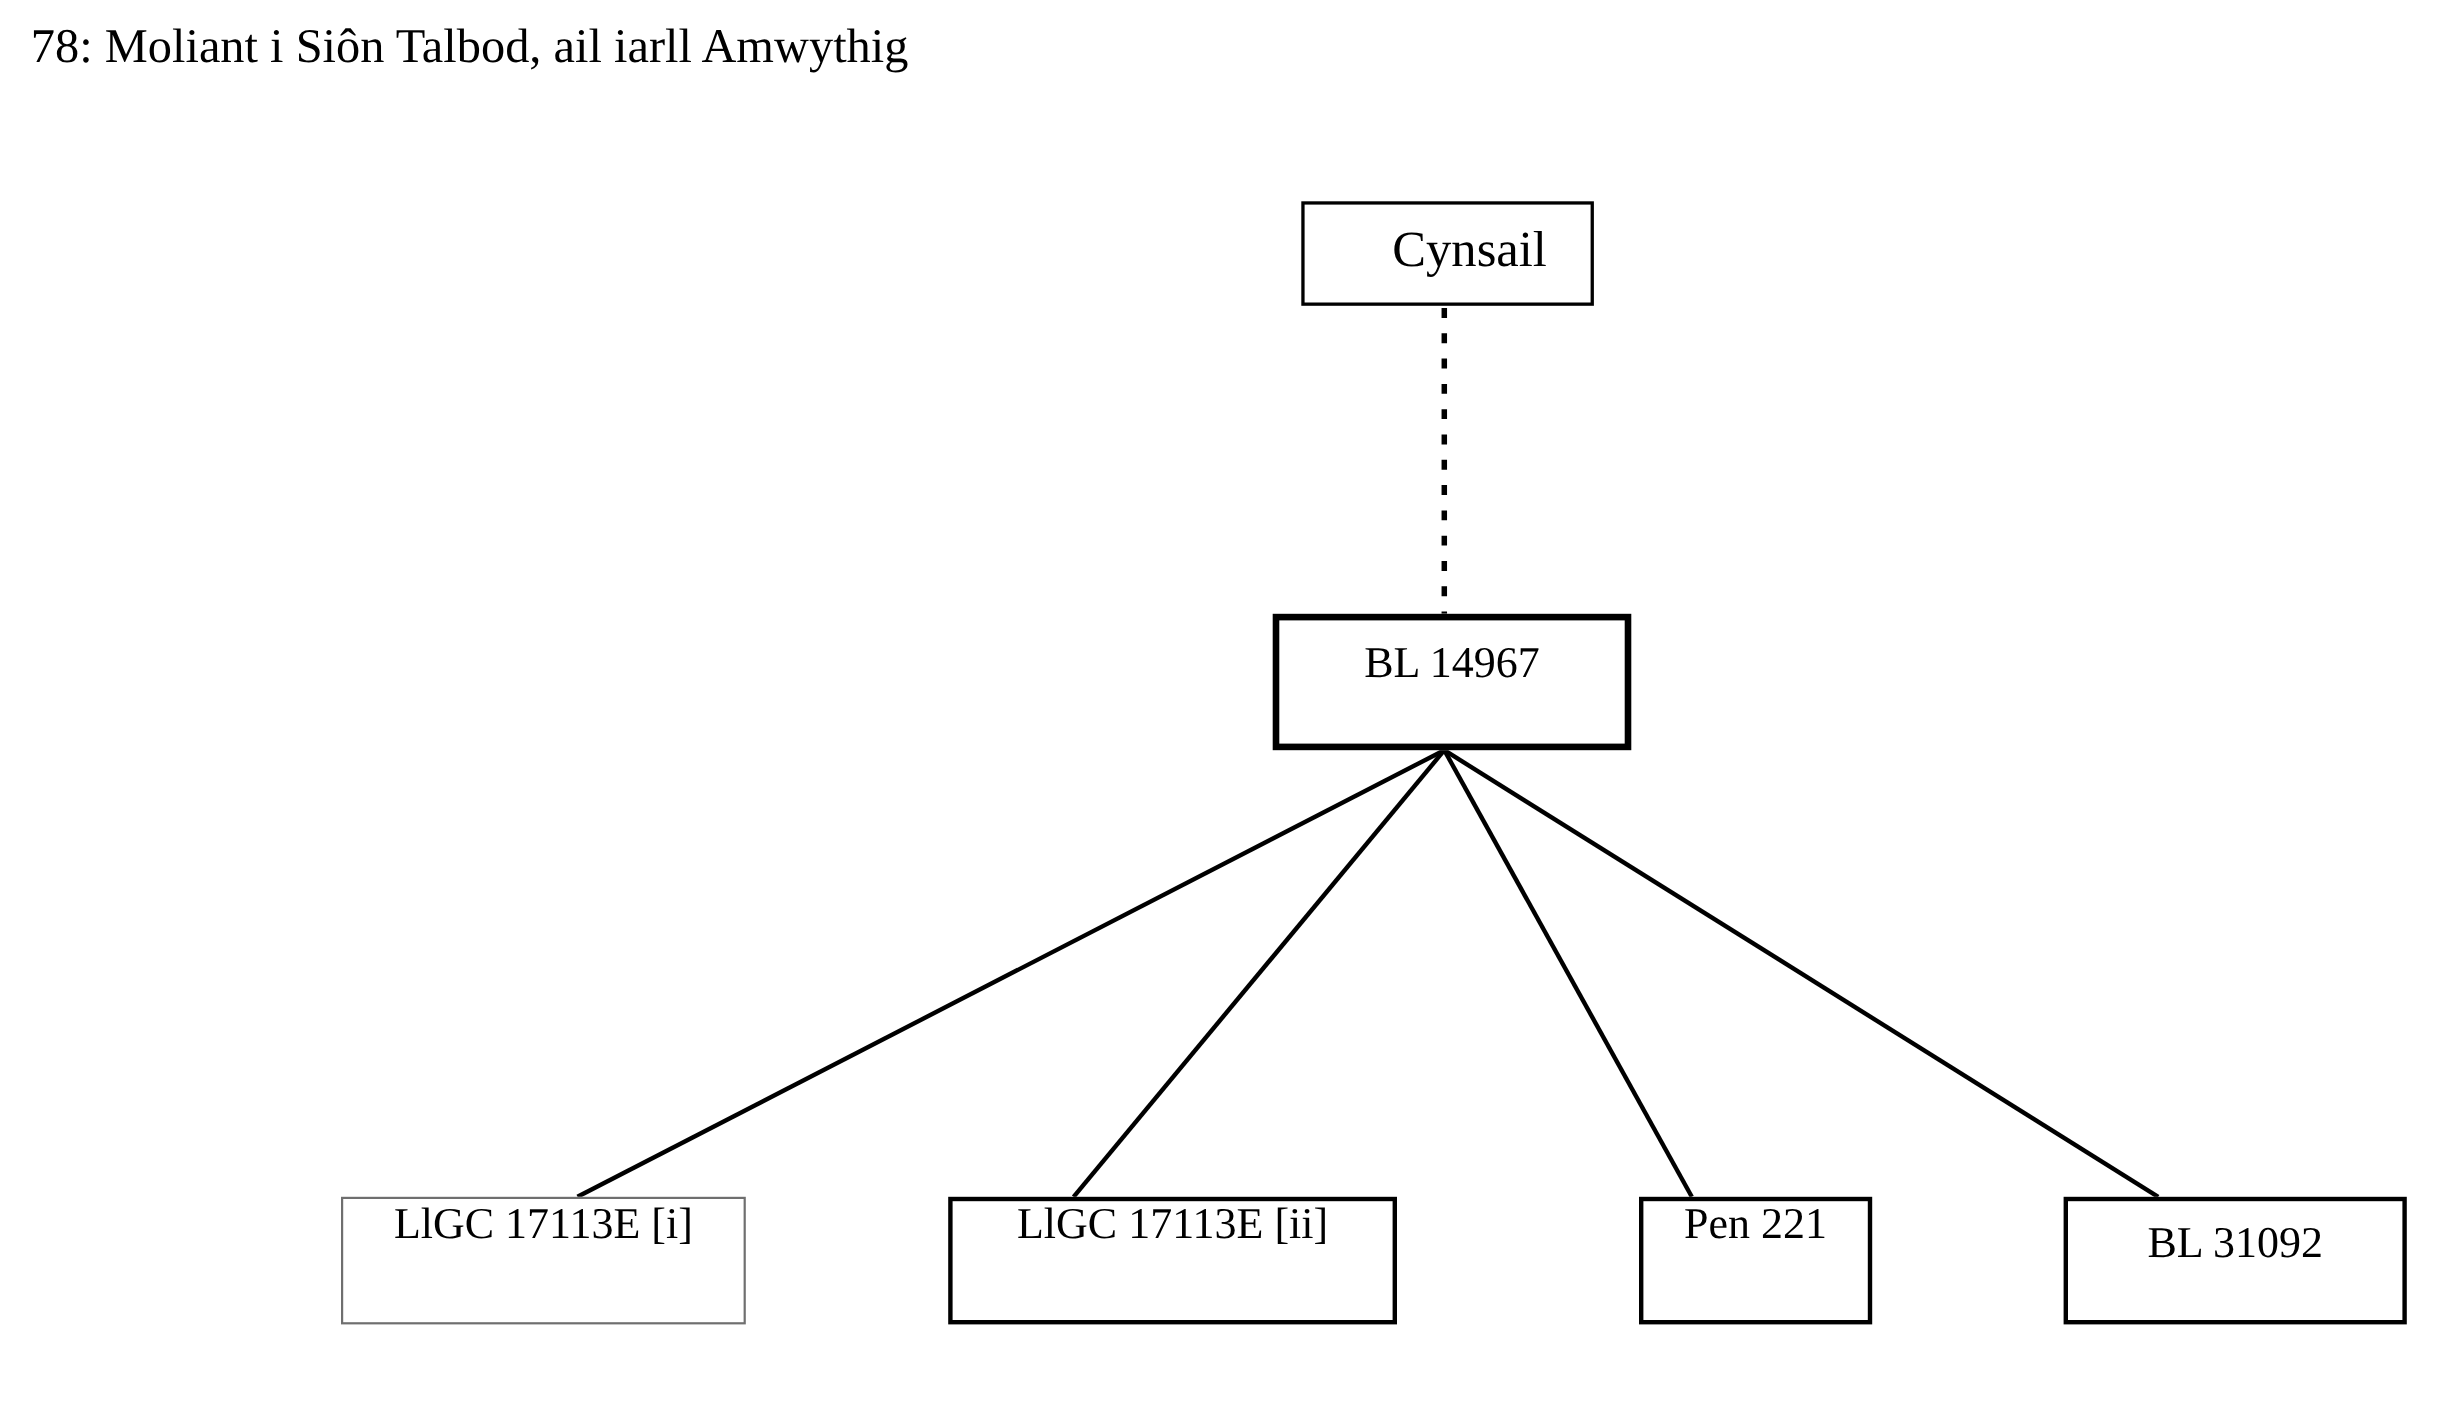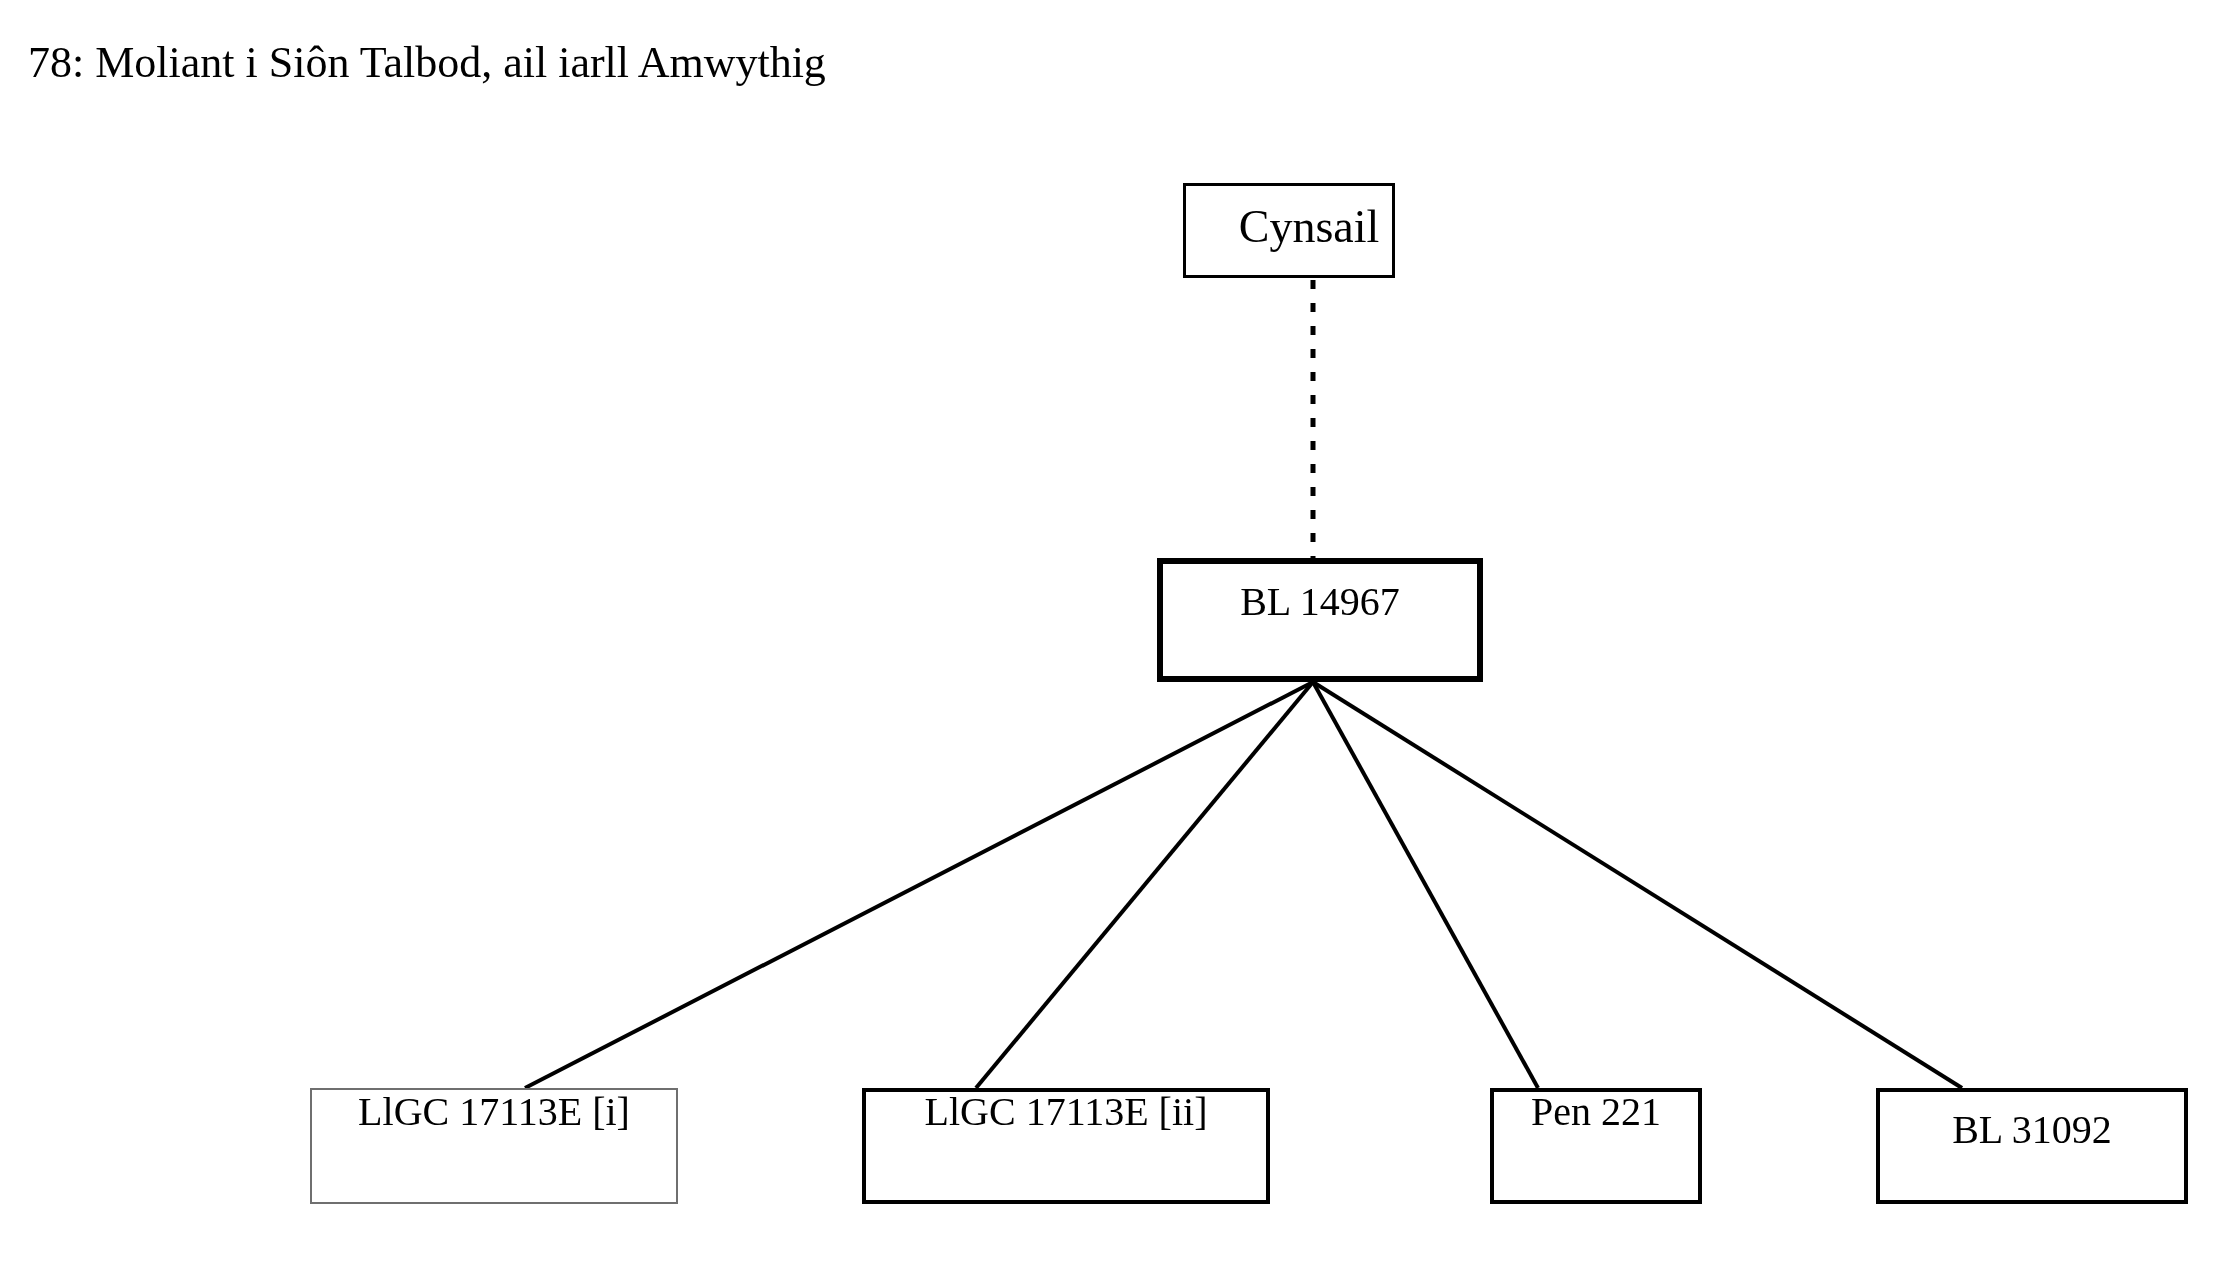--- a/index.html
+++ b/index.html
@@ -19,21 +19,20 @@
     overflow: hidden;
   }
   #title {
     position: absolute;
     left: 28px;
     top: 16px;
     font-size: 44px;
     line-height: 1.2;
     white-space: nowrap;
     color: #000000;
-    margin-top: 21px;
   }
   #stemma-svg {
     position: absolute;
     left: 0;
     top: 0;
     width: 2226px;
     height: 1286px;
   }
   .node {
     position: absolute;
@@ -47,21 +46,21 @@
     color: #000000;
   }
   .node-label {
     display: block;
     white-space: nowrap;
   }
   
   .node--cynsail {
     left: 1183px;
     top: 183px;
-    width: 212px;
+    width: 266px;
     height: 95px;
     border: 3px solid #000000;
     font-size: 46px;
     padding-top: 18px;
     padding-left: 40px;
   }
   .node--bl14967 {
     left: 1157px;
     top: 558px;
     width: 326px;

